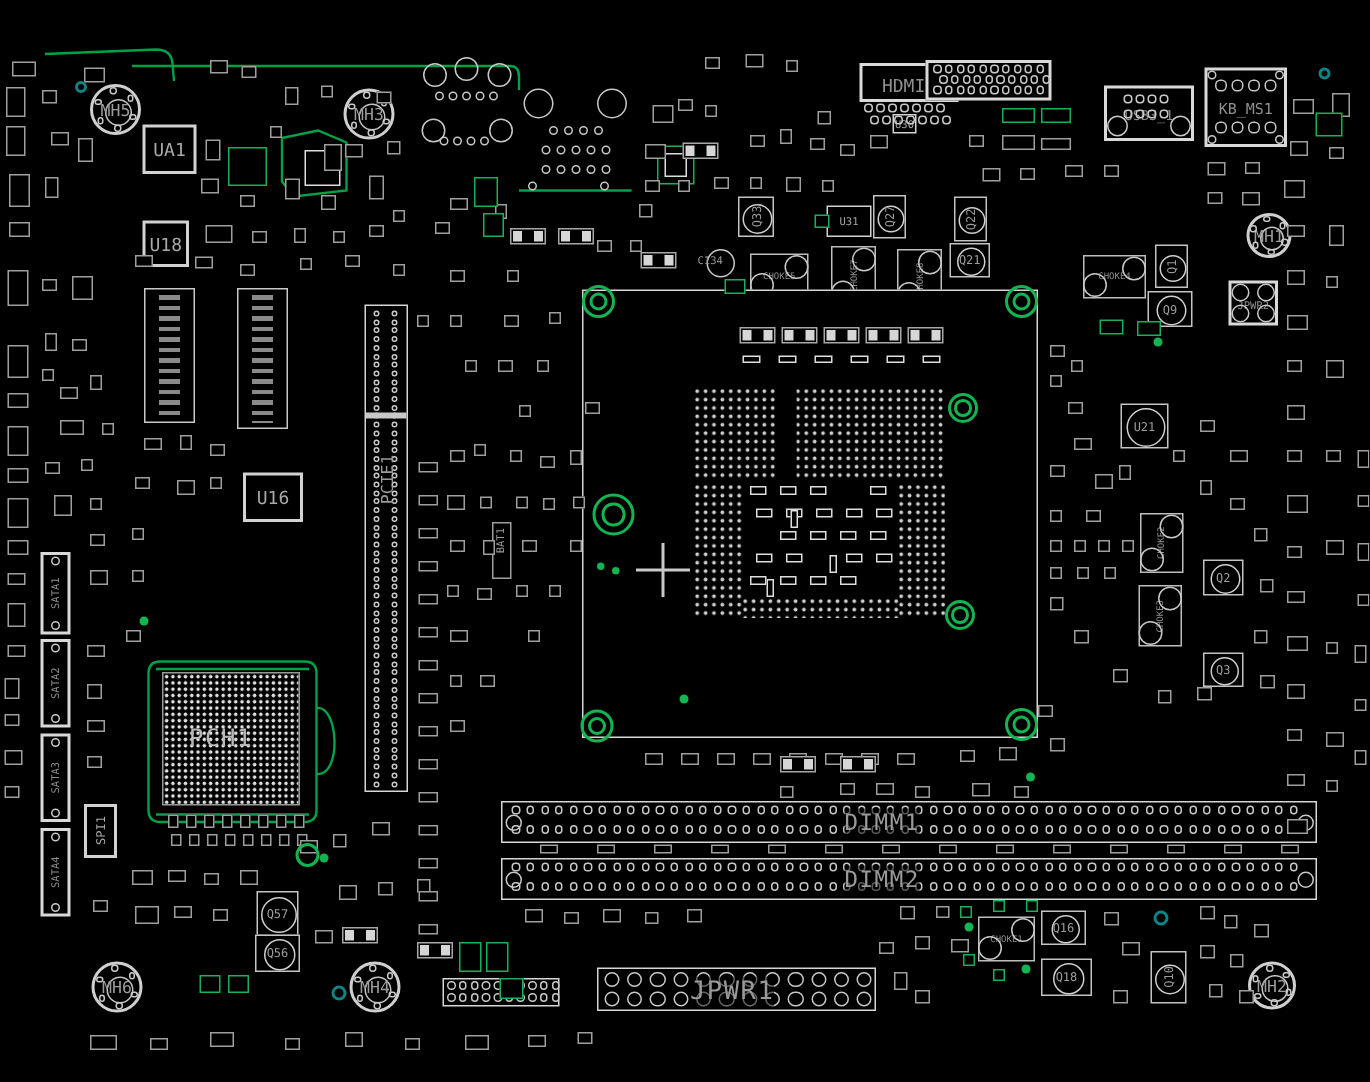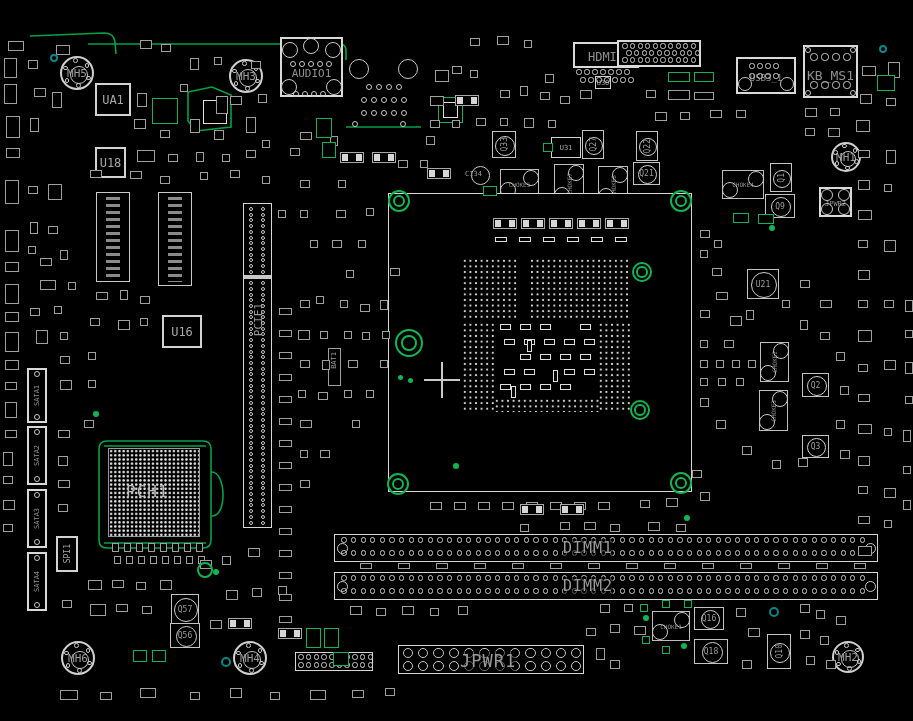--- a/index.html
+++ b/index.html
@@ -196,23 +196,20 @@
     <div class="ring" style="left: 759px; top: 414px; width: 16px; height: 16px;"></div>
     <div class="choke" style="left: 652px; top: 611px; width: 38px; height: 30px;">
       <span>CHOKE1</span>
     </div>
     <div class="ring" style="left: 674px; top: 612px; width: 16px; height: 16px;"></div>
     <div class="ring" style="left: 652px; top: 624px; width: 16px; height: 16px;"></div>
     <div class="part" style="left: 328px; top: 348px; width: 13px; height: 38px;"></div>
     <div class="silk vtext" style="left: 330px; top: 352px; font-size: 7px;"><span>BAT1</span></div>
     <div class="greenbox" style="left: 438px; top: 97px; width: 25px; height: 26px;"></div>
     <div class="part bright" style="left: 443px; top: 102px; width: 15px; height: 16px;"></div>
-    <div class="conn" style="left: 280px; top: 37px; width: 63px; height: 60px;">
-      <div class="clabel" style="font-size: 11px; top: 28px;"><span>AUDIO1</span></div>
-    </div>
     <div class="ring" style="left: 282px; top: 42px; width: 16px; height: 16px;"></div>
     <div class="ring" style="left: 303px; top: 38px; width: 16px; height: 16px;"></div>
     <div class="ring" style="left: 325px; top: 42px; width: 16px; height: 16px;"></div>
     <div class="ring" style="left: 281px; top: 79px; width: 16px; height: 16px;"></div>
     <div class="ring" style="left: 326px; top: 79px; width: 16px; height: 16px;"></div>
     <div class="ring" style="left: 290px; top: 61px; width: 6px; height: 6px;"></div>
     <div class="ring" style="left: 299px; top: 61px; width: 6px; height: 6px;"></div>
     <div class="ring" style="left: 308px; top: 61px; width: 6px; height: 6px;"></div>
     <div class="ring" style="left: 317px; top: 61px; width: 6px; height: 6px;"></div>
     <div class="ring" style="left: 326px; top: 61px; width: 6px; height: 6px;"></div>
@@ -295,21 +292,21 @@
     <div class="ring" style="left: 780px; top: 77px; width: 14px; height: 14px;"></div>
     <div class="ring" style="left: 749.4px; top: 63.4px; width: 5.2px; height: 5.2px;"></div>
     <div class="ring" style="left: 757.4px; top: 63.4px; width: 5.2px; height: 5.2px;"></div>
     <div class="ring" style="left: 765.4px; top: 63.4px; width: 5.2px; height: 5.2px;"></div>
     <div class="ring" style="left: 773.4px; top: 63.4px; width: 5.2px; height: 5.2px;"></div>
     <div class="ring" style="left: 749.4px; top: 73.4px; width: 5.2px; height: 5.2px;"></div>
     <div class="ring" style="left: 757.4px; top: 73.4px; width: 5.2px; height: 5.2px;"></div>
     <div class="ring" style="left: 765.4px; top: 73.4px; width: 5.2px; height: 5.2px;"></div>
     <div class="ring" style="left: 773.4px; top: 73.4px; width: 5.2px; height: 5.2px;"></div>
     <div class="conn" style="left: 803px; top: 45px; width: 55px; height: 53px;">
-      <div class="clabel" style="font-size: 13px; top: 21px;"><span>KB_MS1</span></div>
+      <div class="clabel" style="font-size: 10px; top: 21px;"><span>KB_MS1</span></div>
     </div>
     <div class="ring" style="left: 810.4px; top: 53.4px; width: 7.2px; height: 7.2px;"></div>
     <div class="ring" style="left: 821.4px; top: 53.4px; width: 7.2px; height: 7.2px;"></div>
     <div class="ring" style="left: 832.4px; top: 53.4px; width: 7.2px; height: 7.2px;"></div>
     <div class="ring" style="left: 843.4px; top: 53.4px; width: 7.2px; height: 7.2px;"></div>
     <div class="ring" style="left: 810.4px; top: 81.4px; width: 7.2px; height: 7.2px;"></div>
     <div class="ring" style="left: 821.4px; top: 81.4px; width: 7.2px; height: 7.2px;"></div>
     <div class="ring" style="left: 832.4px; top: 81.4px; width: 7.2px; height: 7.2px;"></div>
     <div class="ring" style="left: 843.4px; top: 81.4px; width: 7.2px; height: 7.2px;"></div>
     <div class="ring" style="left: 805px; top: 47px; width: 6px; height: 6px;"></div>

